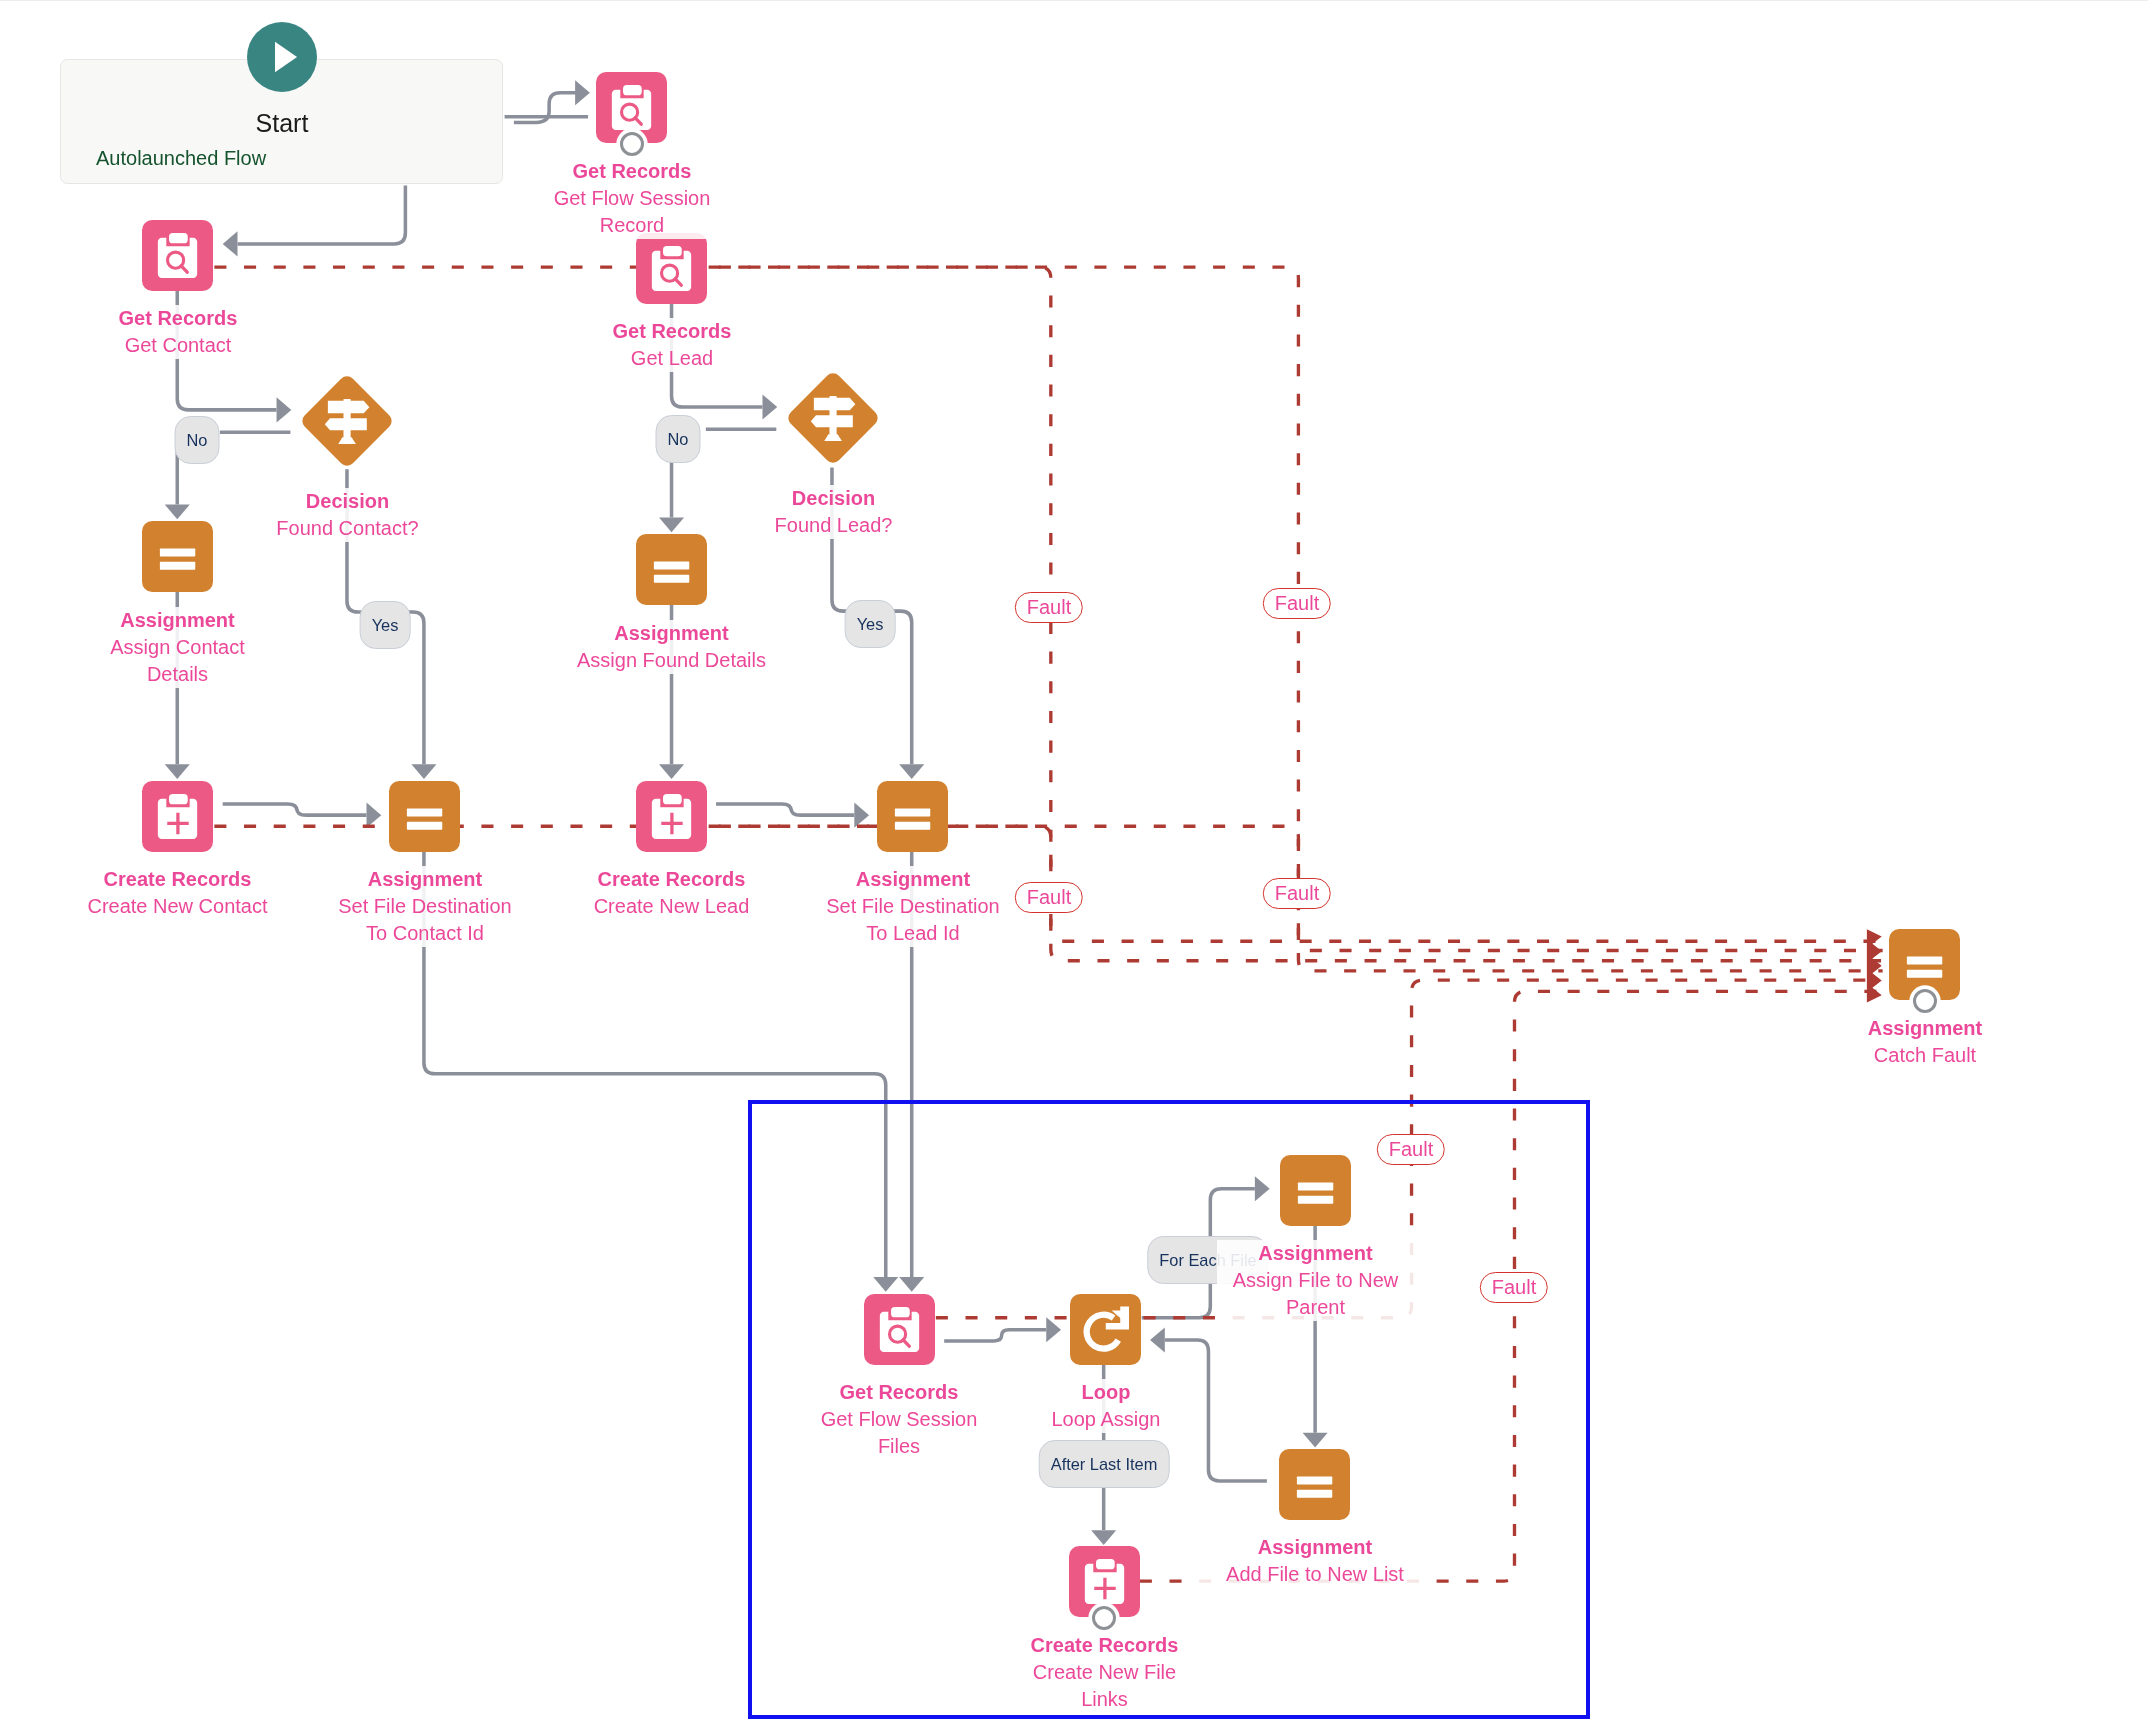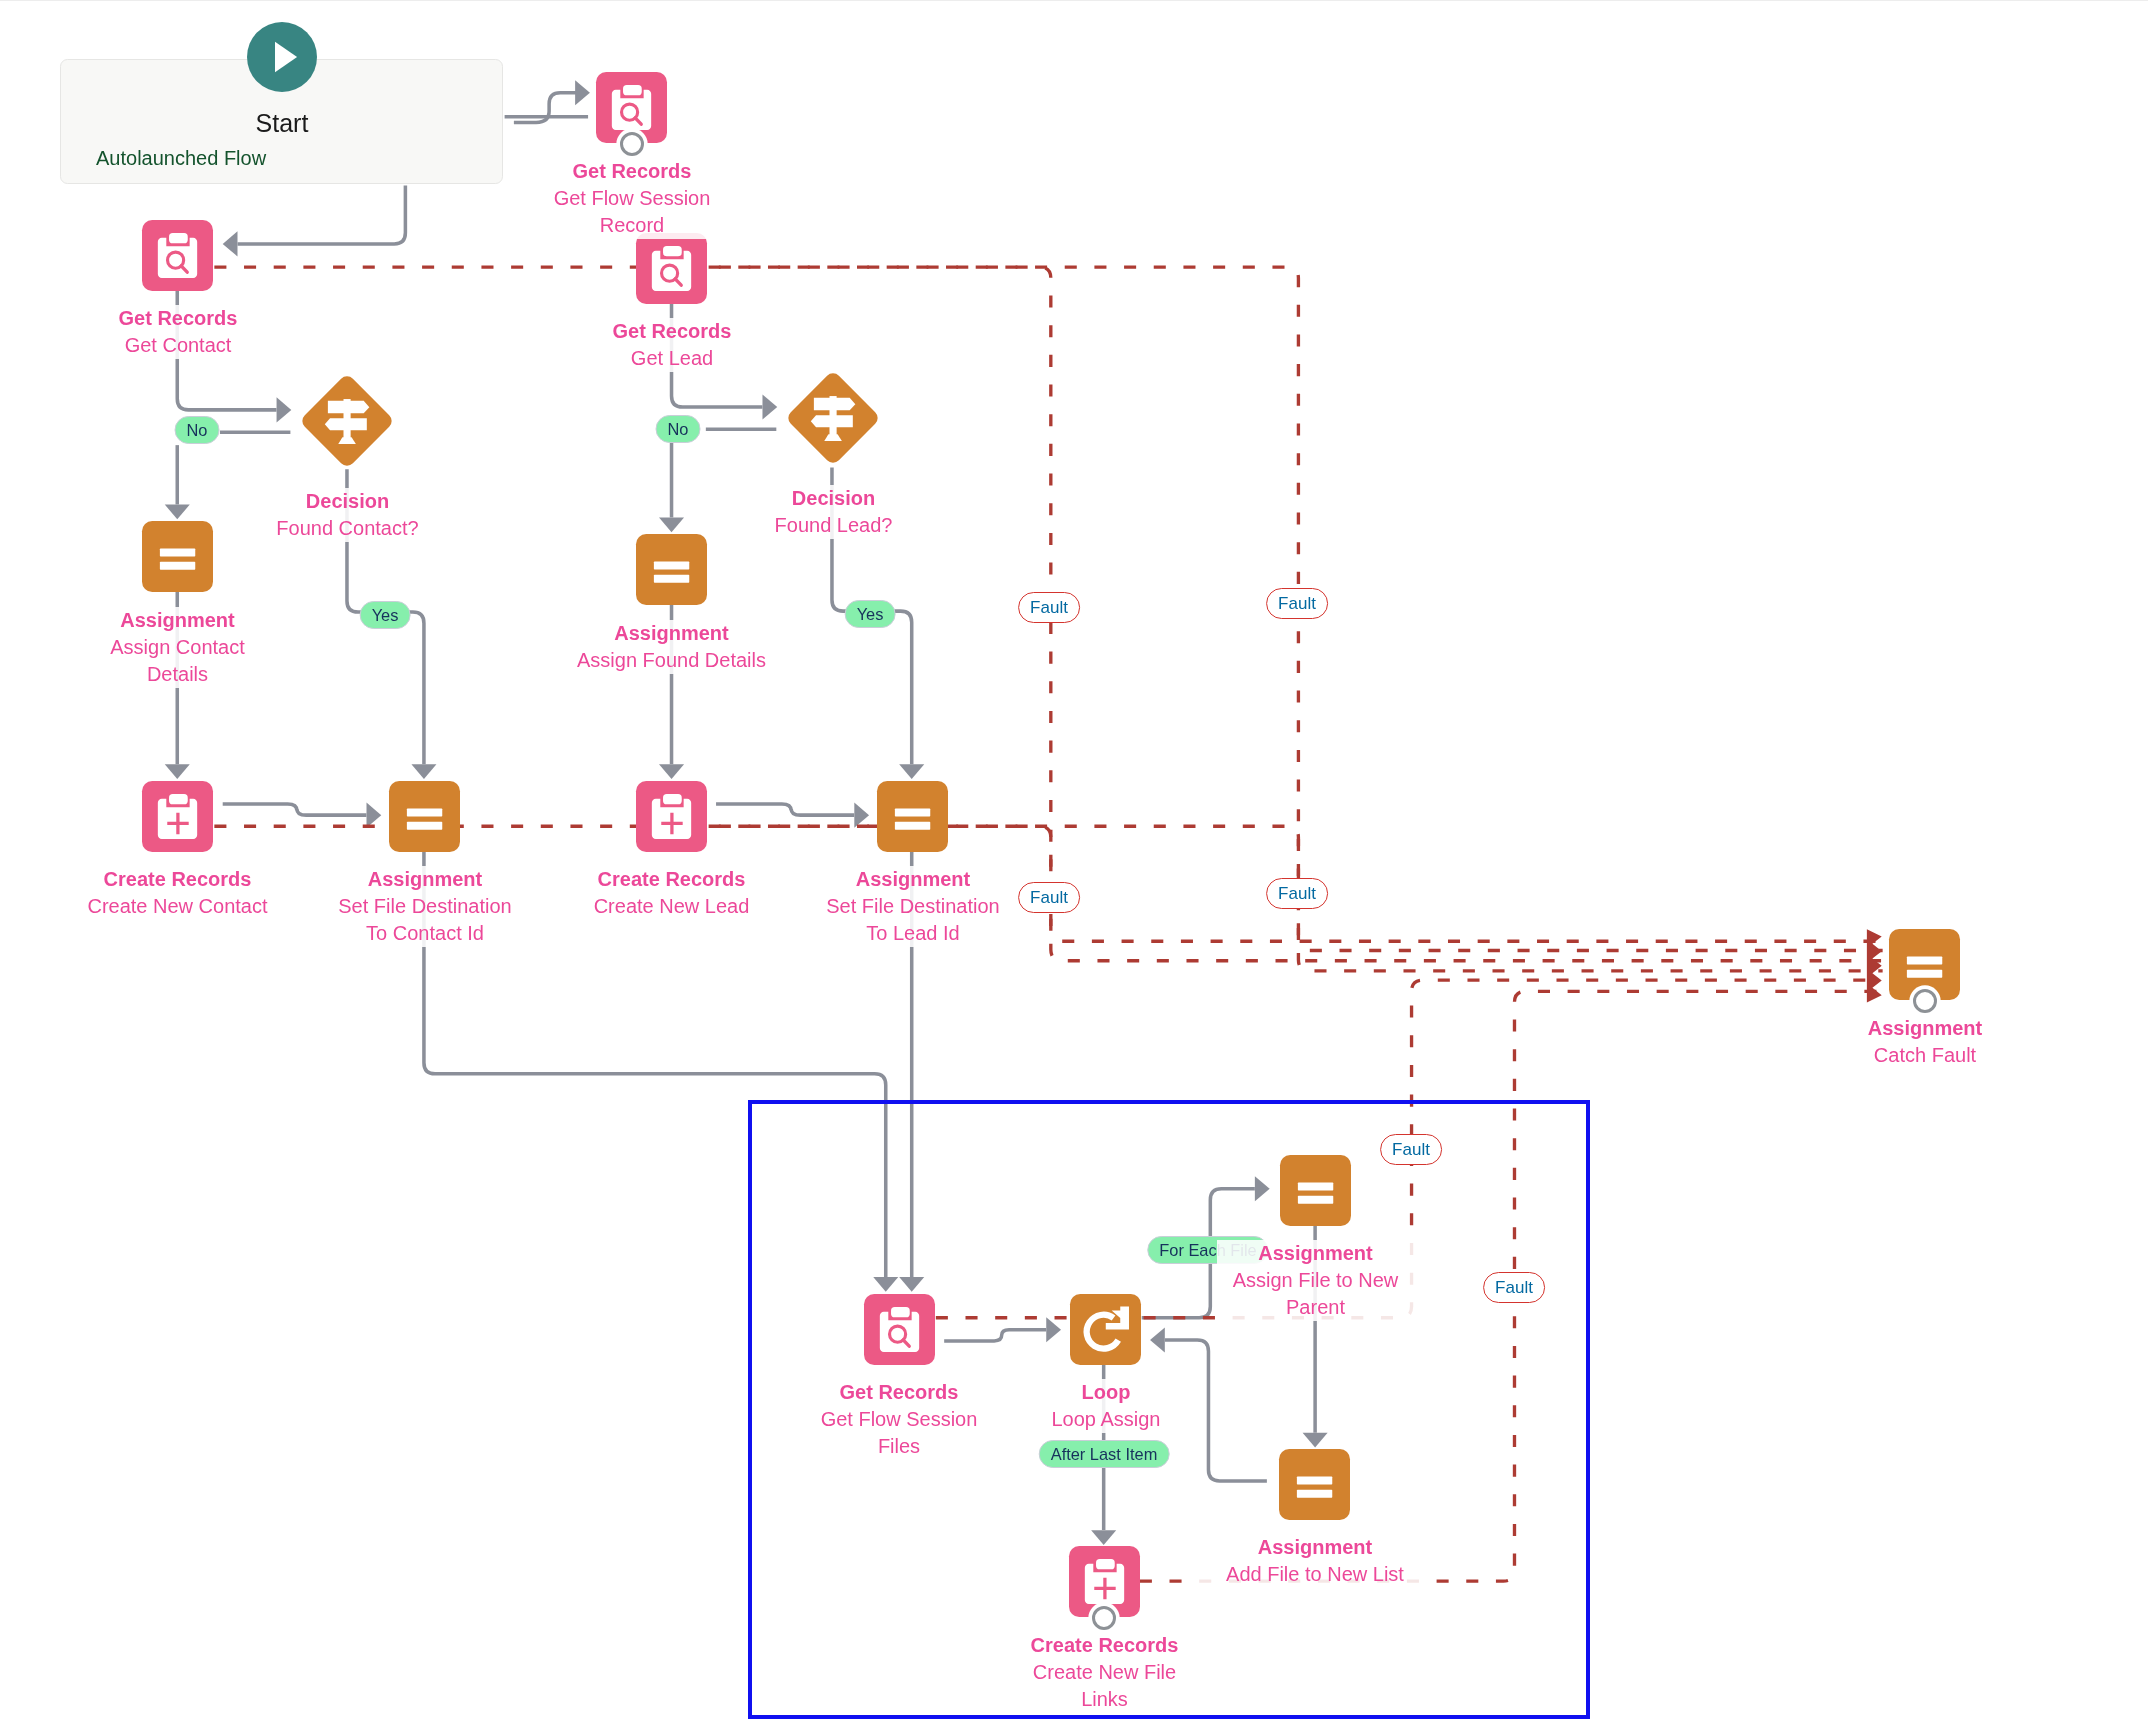--- a/index.html
+++ b/index.html
@@ -19,22 +19,22 @@
 .node-icon svg{display:block;width:71px;height:71px}
 .diamond{position:absolute;width:96px;height:96px}
 .diamond .dbg{position:absolute;left:14px;top:14px;width:68px;height:68px;background:#d2822e;transform:rotate(45deg);border-radius:8.3px}
 .diamond .dic{position:absolute;left:13px;top:13px;width:70px;height:70px}
 .diamond .dic svg{display:block;width:70px;height:70px}
 .play-wrap svg{display:block;width:70px;height:70px}
 .node-label{position:absolute;z-index:5;text-align:center;line-height:27px;font-size:20px;color:#ec4899;background:rgba(255,255,255,0.88)}
 .node-label .t{font-weight:700;display:block}
 .node-label .s{font-weight:400;display:block}
 .endpoint{position:absolute;width:24px;height:24px;border:3px solid #8d9196;background:#fff;border-radius:50%;box-shadow:0 0 0 3.7px #fff}
-.pill{position:absolute;z-index:3;border:1.2px solid #c9ced8;background:#86efac;border-radius:16px;height:28px;display:flex;align-items:center;justify-content:center;color:#17325c;font-size:16.4px;white-space:nowrap;padding:0 11px}
-.faultlbl{position:absolute;z-index:4;border:1.3px solid #d4342e;background:#fff;border-radius:16px;height:31px;display:flex;align-items:center;justify-content:center;color:#0369a1;font-size:17px;white-space:nowrap;padding:0 11px}
+.pill{position:absolute;z-index:3;border:1.2px solid #c9ced8;background:#e5e5e5;border-radius:16px;height:48px;display:flex;align-items:center;justify-content:center;color:#17325c;font-size:16.4px;white-space:nowrap;padding:0 11px}
+.faultlbl{position:absolute;z-index:4;border:1.3px solid #d4342e;background:#fff;border-radius:16px;height:31px;display:flex;align-items:center;justify-content:center;color:#ec4899;font-size:20px;white-space:nowrap;padding:0 11px}
 .loopbox{position:absolute;border:4.6px solid #1010f0}
 
 </style>
 </head>
 <body>
 
 <div id="stage">
 <div class="topline"></div>
 <svg id="edges" width="2148" height="1723" viewBox="0 0 2316 1858">
       <g>

